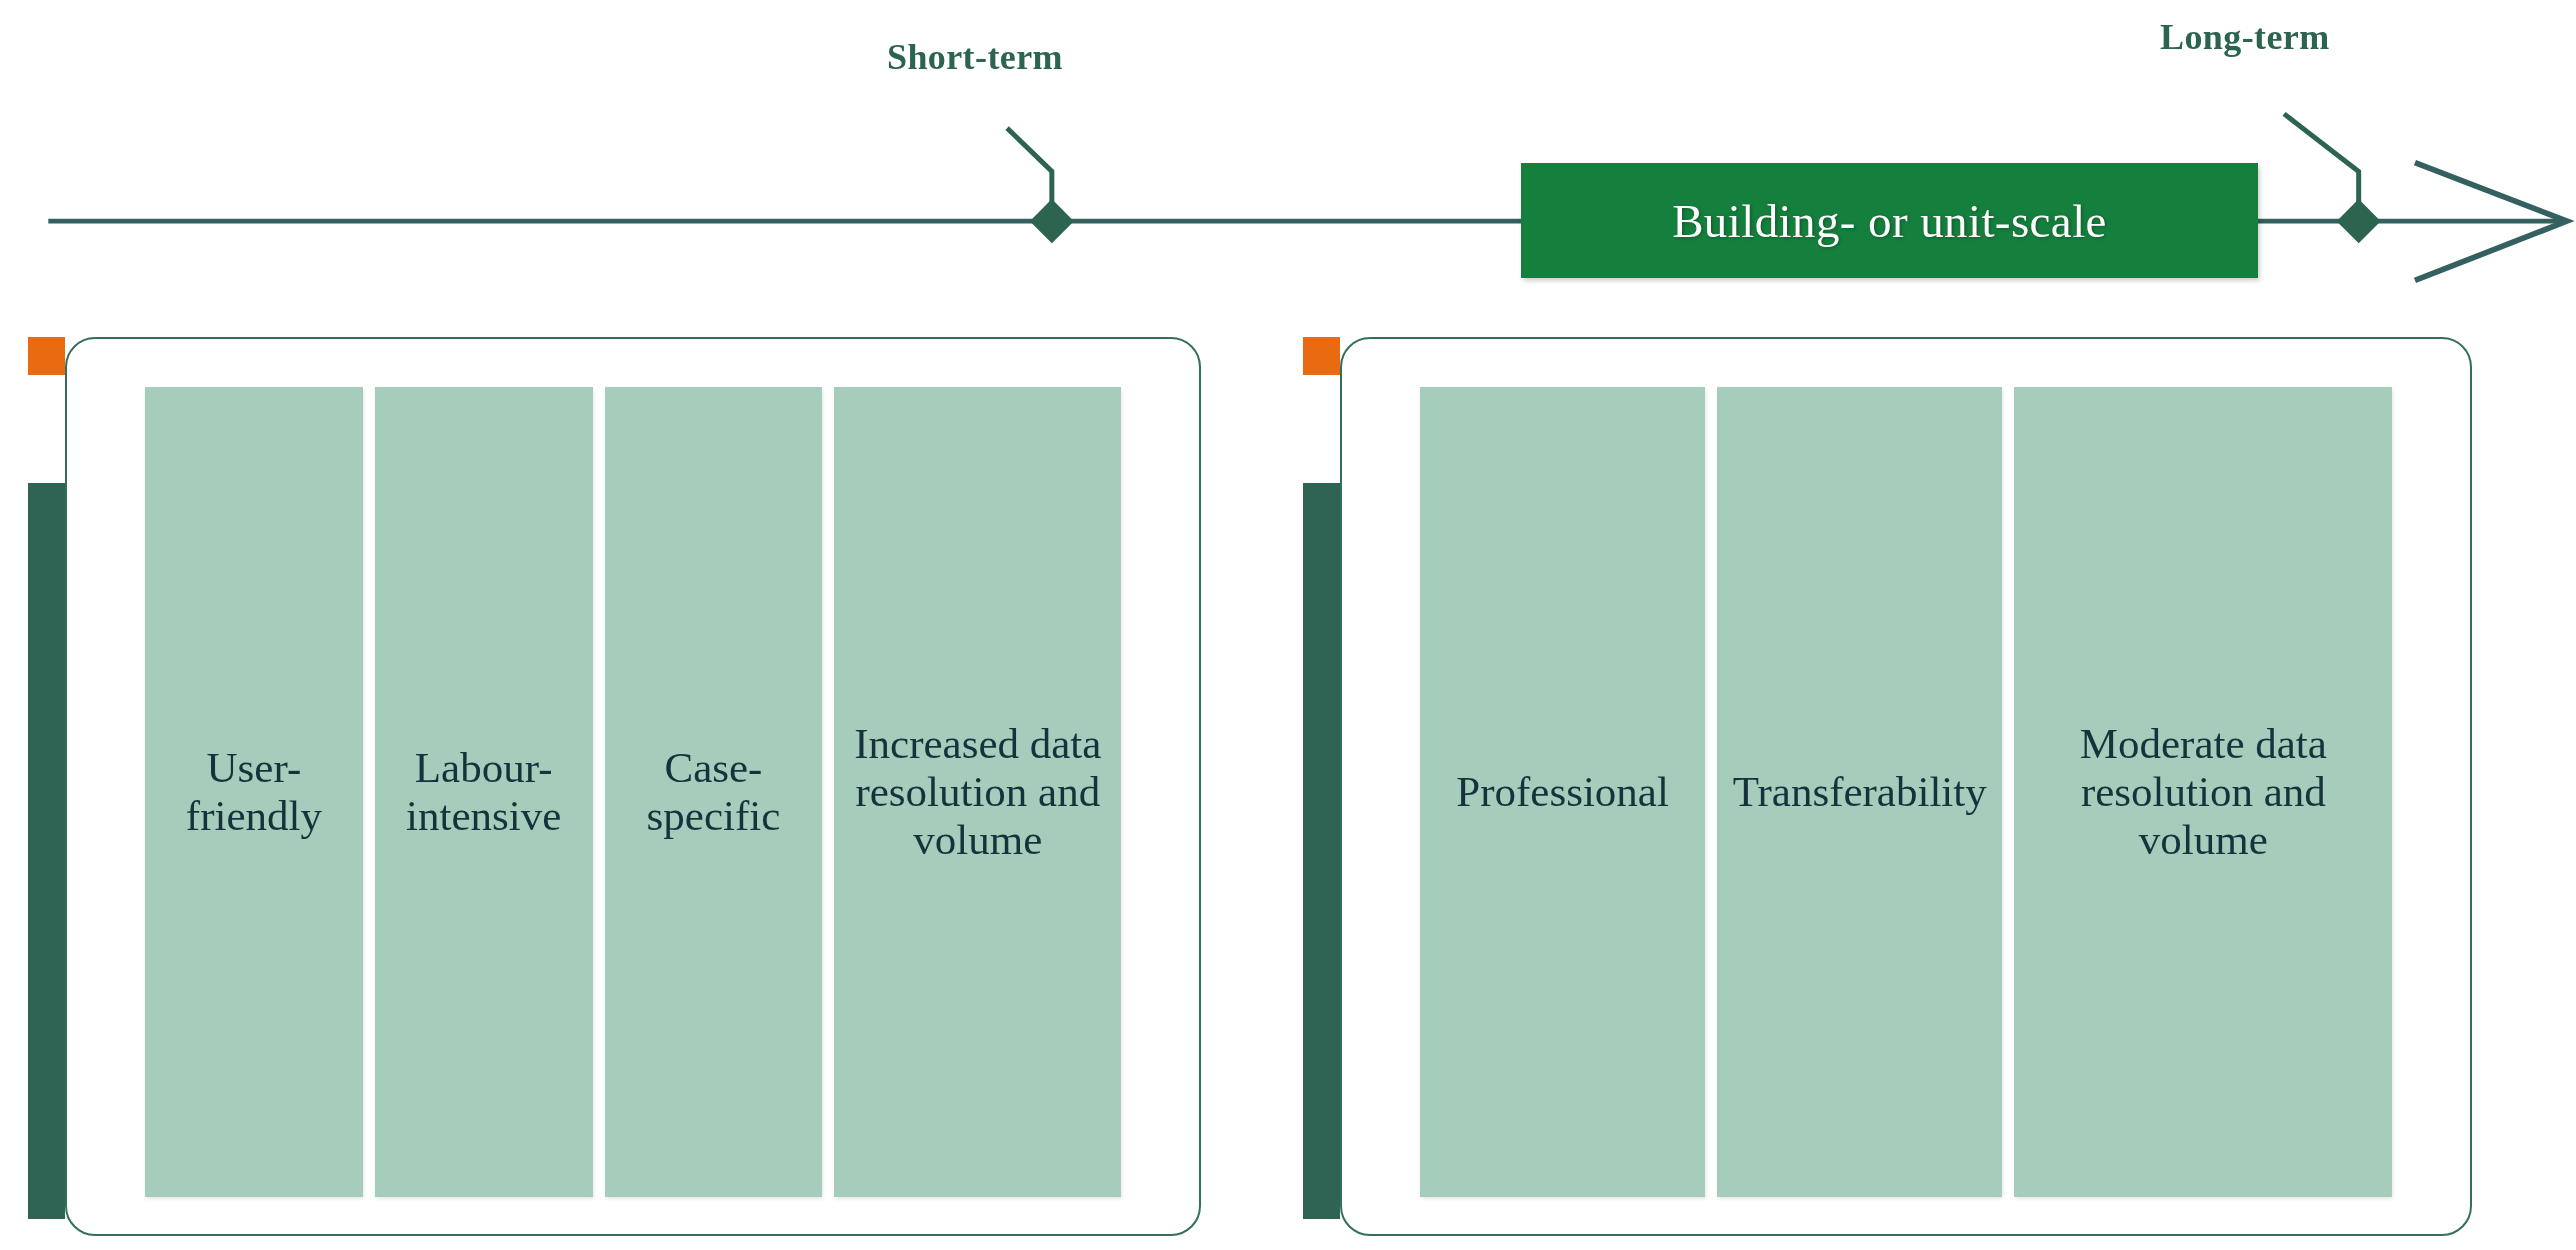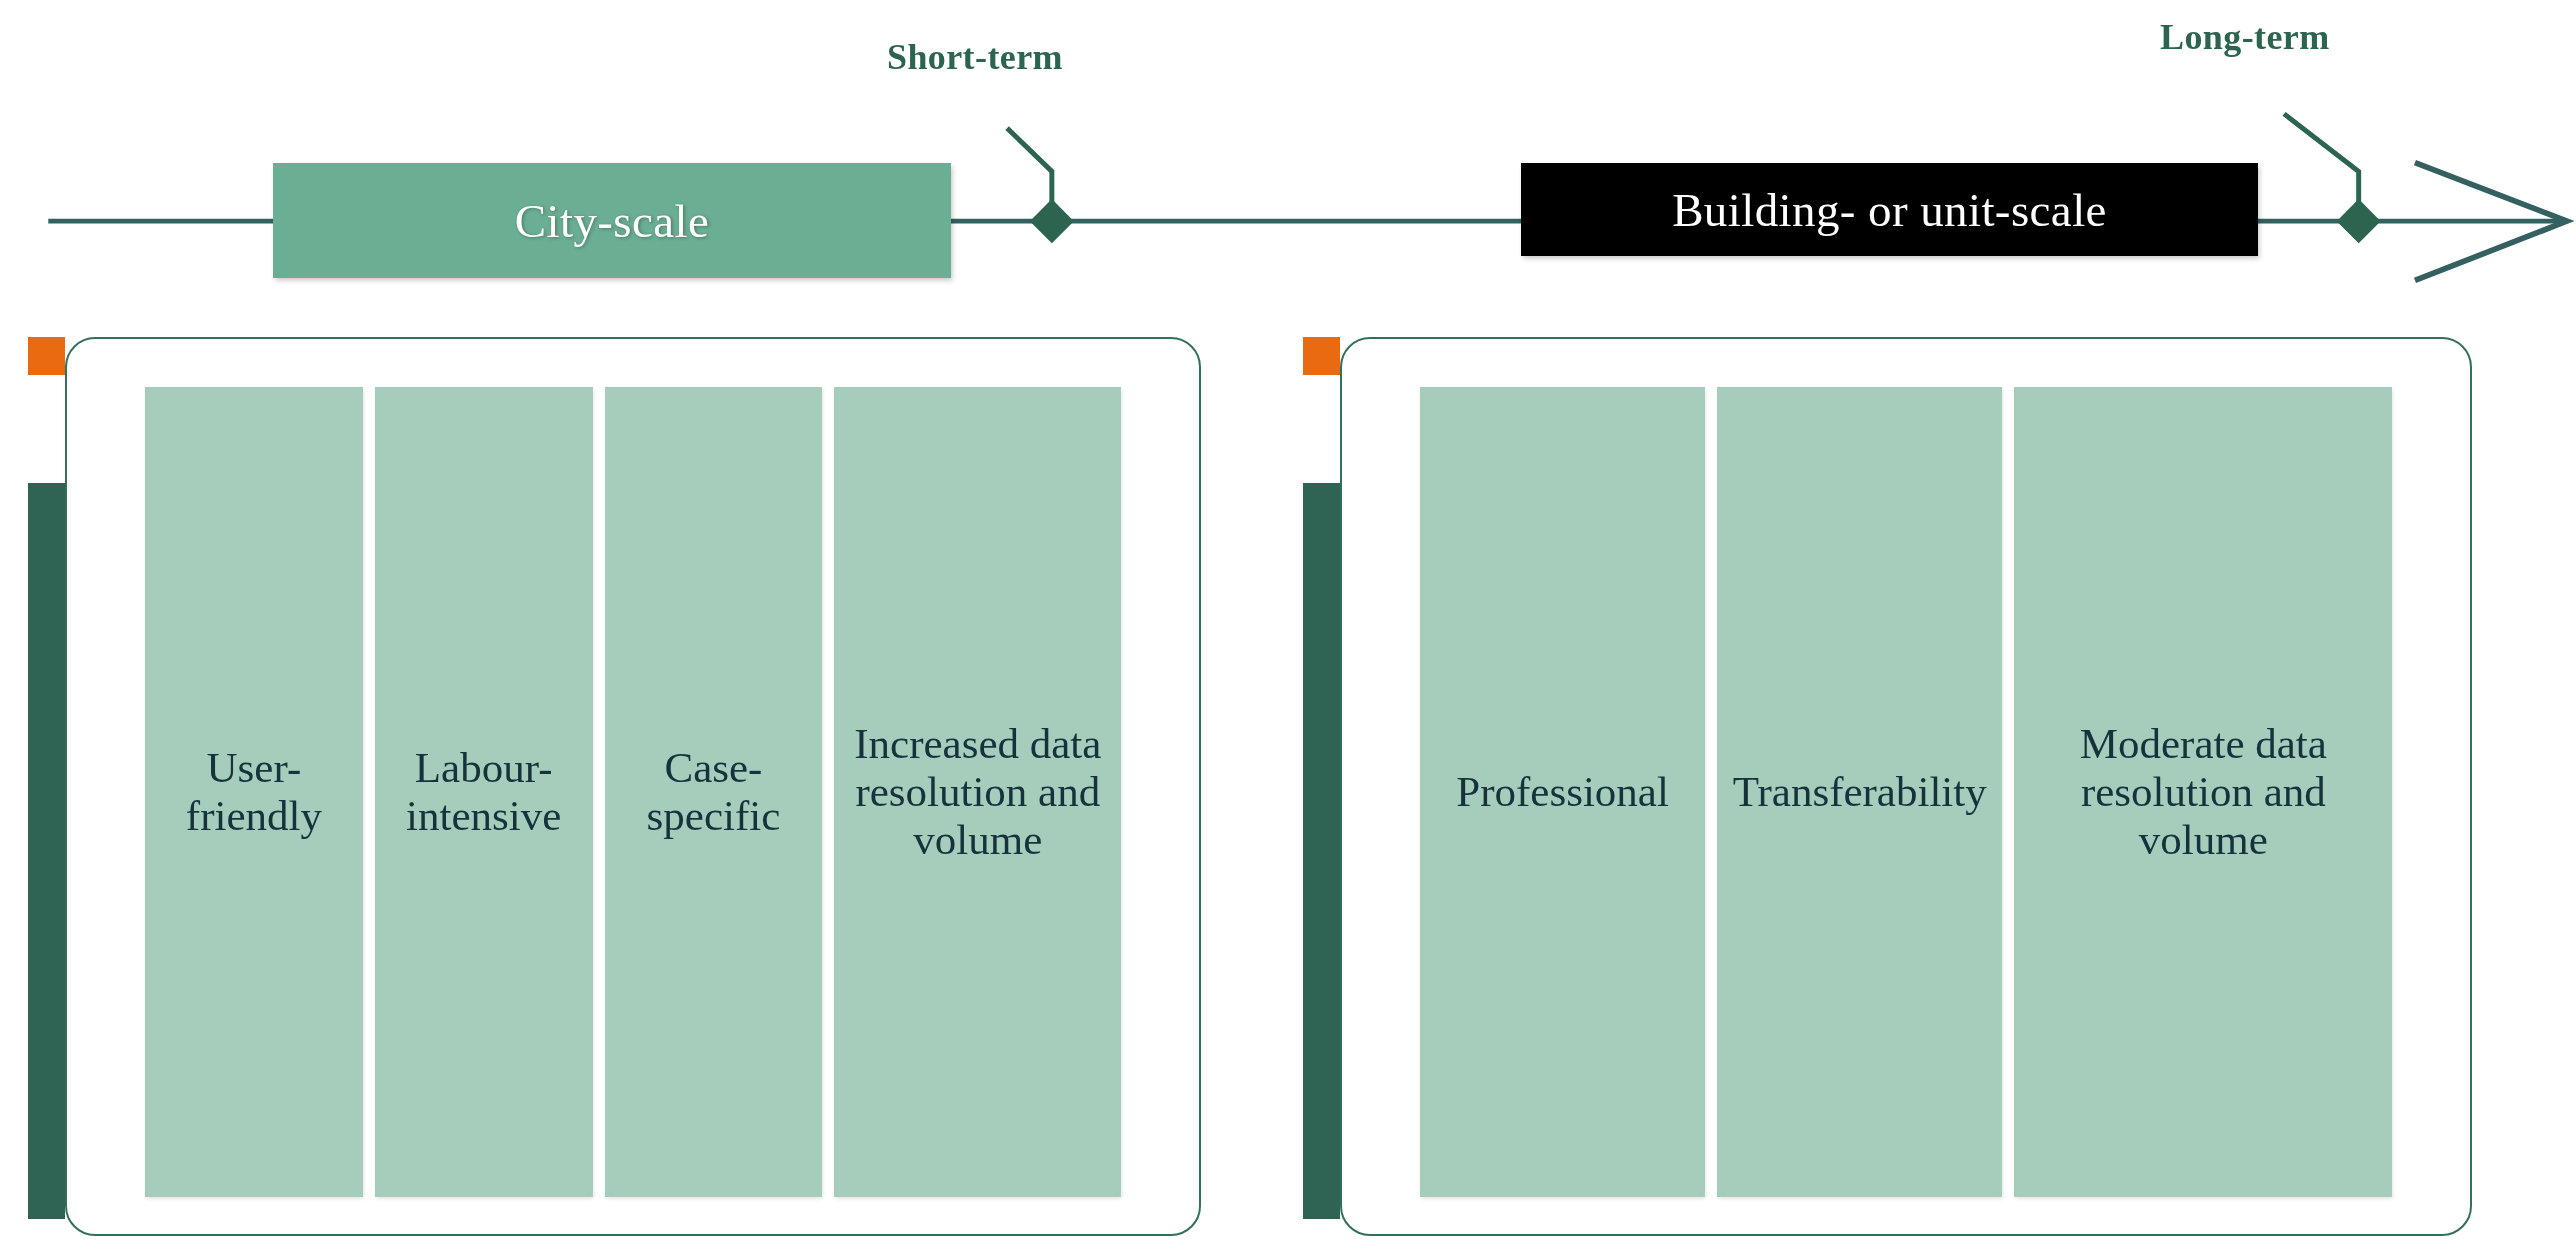--- a/index.html
+++ b/index.html
@@ -34,22 +34,22 @@
     font-size: 47px;
     letter-spacing: 0.4px;
     text-shadow: 1.4px 1.4px 3.6px rgba(0,0,0,0.30);
     box-shadow: 2.1px 2.8px 5px rgba(0,0,0,0.22);
   }
   #phase-box-0 {
     left: 273px; top: 163px; width: 678px; height: 115px;
     background: #6AAE93;
   }
   #phase-box-1 {
-    left: 1521px; top: 163px; width: 737px; height: 93px;
-    background: #000000;
+    left: 1521px; top: 163px; width: 737px; height: 115px;
+    background: #15803d;
   }
 
   .term-label {
     position: absolute;
     color: #2C6450;
     font-weight: bold;
     font-size: 36px;
     letter-spacing: 0.4px;
     white-space: nowrap;
     margin-left: 16px;
@@ -137,21 +137,20 @@
     <polyline points="1418,180 1481,241 1481,290" fill="none" stroke="#2C6450" stroke-width="7"></polyline>
     <polygon points="1481,280 1512,311 1481,342 1450,311" fill="#2C6450"></polygon>
 
     <polyline points="3216,160 3321,241 3321,290" fill="none" stroke="#2C6450" stroke-width="7"></polyline>
     <polygon points="3321,280 3352,311 3321,342 3290,311" fill="#2C6450"></polygon>
   </svg>
 
   <div class="term-label" id="term-label-0">Short-term</div>
   <div class="term-label" id="term-label-1">Long-term</div>
 
-  <div class="phase-box" id="phase-box-0">City-scale</div>
   <div class="phase-box" id="phase-box-1">Building- or unit-scale</div>
 
   <div class="card-wrap" id="card-wrap-0">
     <div class="card-tab"></div>
     <div class="card-rail"></div>
     <div class="card-body">
       <div class="card-items">
         <div class="item-box">User-friendly</div>
         <div class="item-box">Labour-intensive</div>
         <div class="item-box">Case-specific</div>

